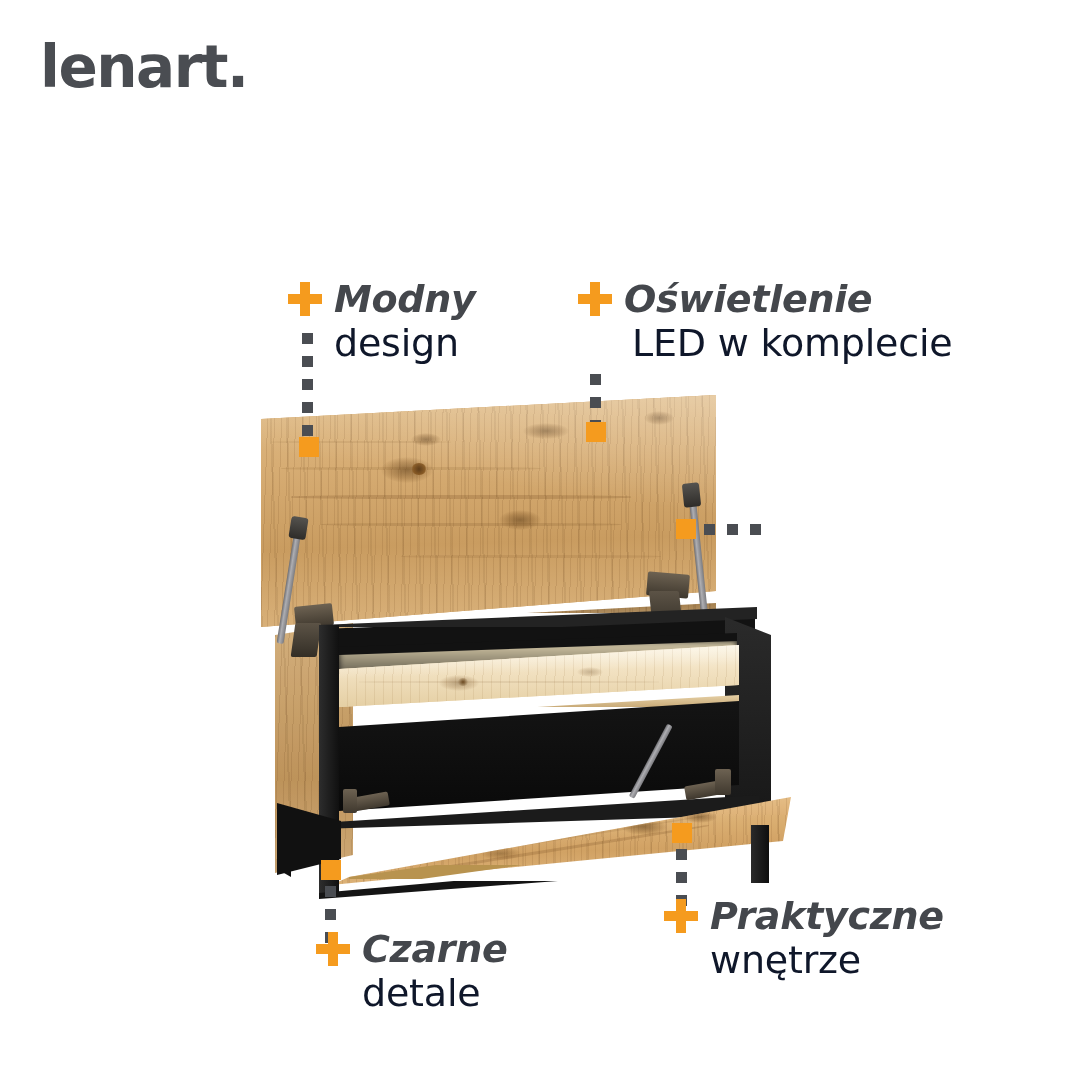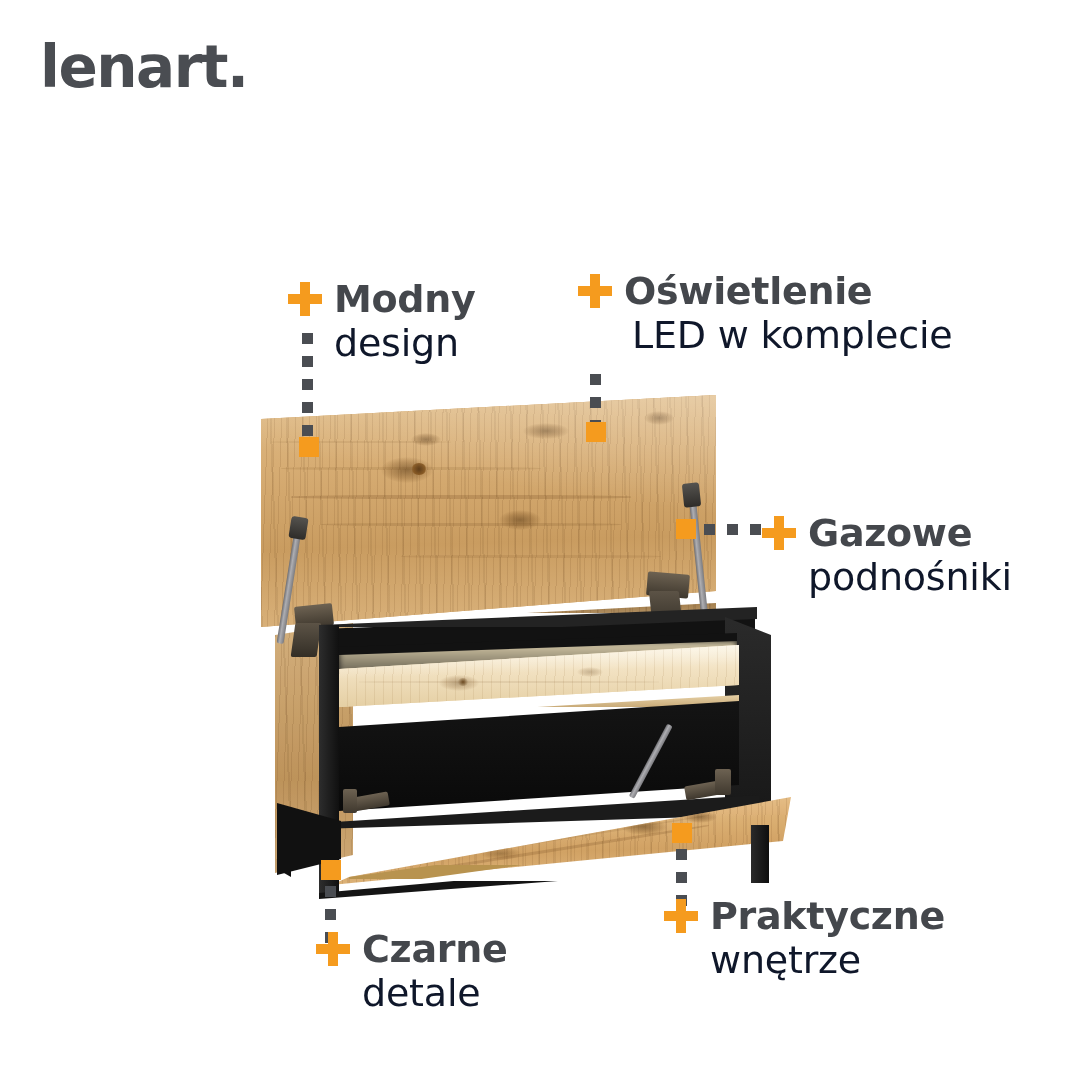--- a/index.html
+++ b/index.html
@@ -35,20 +35,21 @@
   .plus::before,.plus::after{
     content:"";position:absolute;background:#F59B1E;
   }
   .plus::before{left:0;top:12px;width:34px;height:10px;}
   .plus::after{top:0;left:12px;width:10px;height:34px;}
 
   .ttl{
     font-size:38px;line-height:42px;font-weight:700;
     color:#44474c;letter-spacing:-0.3px;
     font-family:"DejaVu Sans", sans-serif;
+    font-style:italic;
   }
   .sub{
     font-size:38px;line-height:46px;font-weight:400;
     color:#0f172a;letter-spacing:-0.2px;
     white-space:nowrap;
     font-family:"DejaVu Sans", sans-serif;
   }
   .sub.indent{margin-left:46px;}
   .sub.indent-lg{margin-left:54px;}
 
@@ -272,35 +273,28 @@
   </div>
 
   <div class="callout" style="left:288px;top:278px;">
     <div class="line1">
       <span class="plus"></span>
       <span class="ttl">Modny</span>
     </div>
     <div class="sub indent">design</div>
   </div>
 
-  <div class="callout" style="left:578px;top:270px;">
+  <div class="callout" style="left:578px;top:278px;">
     <div class="line1">
       <span class="plus"></span>
       <span class="ttl">Oświetlenie</span>
     </div>
     <div class="sub indent-lg">LED w komplecie</div>
   </div>
 
-  <div class="callout" style="left:762px;top:512px;">
-    <div class="line1">
-      <span class="plus"></span>
-      <span class="ttl">Gazowe</span>
-    </div>
-    <div class="sub indent">podnośniki</div>
-  </div>
 
   <div class="callout" style="left:316px;top:928px;">
     <div class="line1">
       <span class="plus"></span>
       <span class="ttl">Czarne</span>
     </div>
     <div class="sub indent">detale</div>
   </div>
 
   <div class="callout" style="left:664px;top:895px;">

